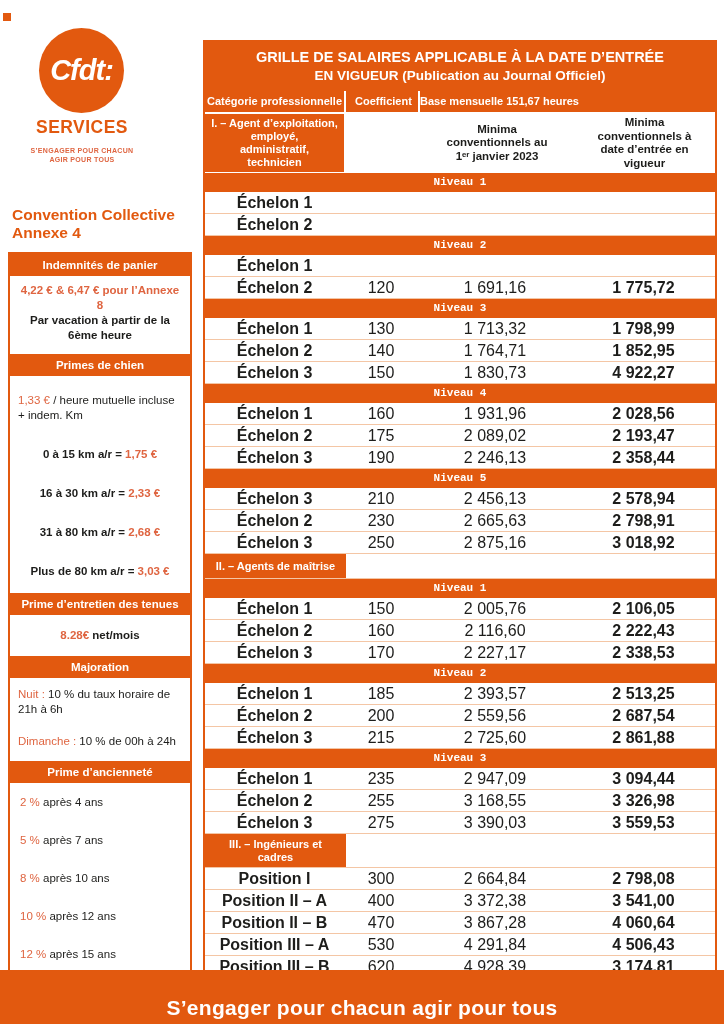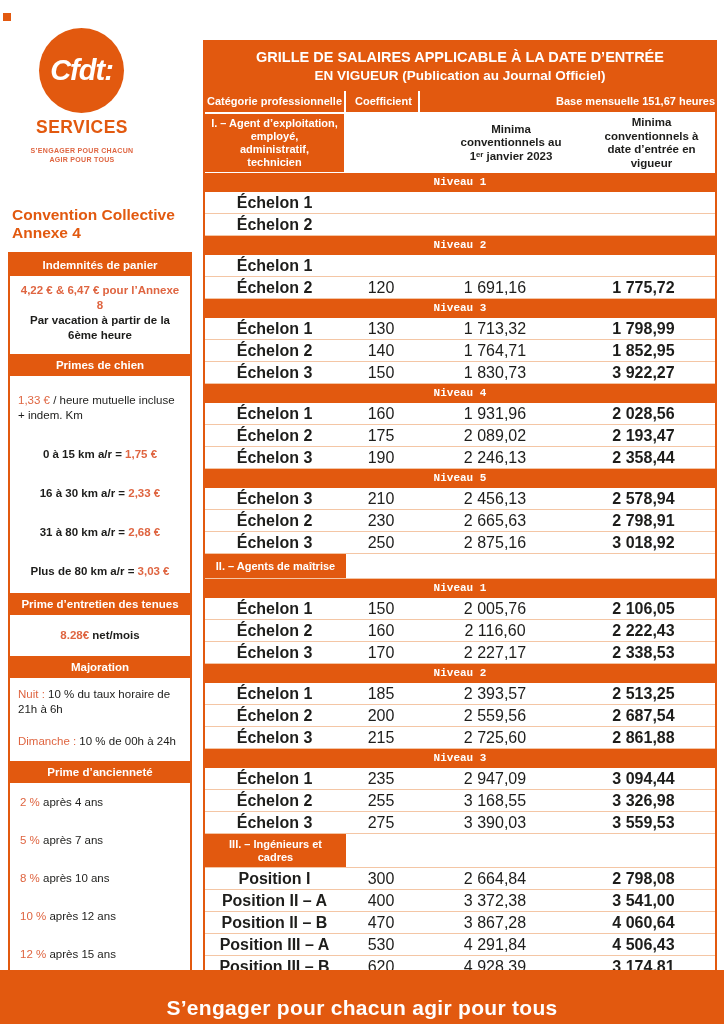--- a/index.html
+++ b/index.html
@@ -63,24 +63,24 @@
   .t-title{
     background:var(--orange);color:#fff;text-align:center;font-weight:bold;
     padding:6px 2px 6px;
   }
   .t-title .l1{font-size:14.5px;line-height:19px;}
   .t-title .l2{font-size:13.5px;line-height:18px;}
   .t-colhdr{display:flex;height:21px;background:#fff;margin-bottom:2px;}
   .ch{background:var(--orange);color:#fff;font-weight:bold;font-size:11px;line-height:21px;}
   .ch1{width:139px;text-align:center;margin-right:2px;}
   .ch2{width:72px;padding-left:9px;box-sizing:border-box;margin-right:2px;}
-  .ch3{flex:1;text-align:right;}
+  .ch3{flex:1;text-align:left;}
   .t-cat{display:flex;height:58px;background:#fff;margin-bottom:1px;}
   .cat-cell{
-    width:139px;margin-right:18px;background:var(--orange);color:#fff;font-weight:bold;
+    width:139px;margin-right:4px;background:var(--orange);color:#fff;font-weight:bold;
     font-size:11px;line-height:13px;text-align:center;white-space:pre-line;
     display:flex;align-items:center;justify-content:center;
   }
   .cat-c2{width:72px;}
   .cat-m1,.cat-m2{
     font-weight:bold;font-size:11.5px;line-height:13.5px;text-align:center;white-space:pre-line;
     display:flex;align-items:center;justify-content:center;color:var(--ink);
   }
   .cat-m1{width:154px;}
   .cat-m2{flex:1;}
@@ -222,21 +222,21 @@
       <div class="trow">
         <div class="c1">Échelon 2</div>
         <div class="c2">140</div>
         <div class="c3">1 764,71</div>
         <div class="c4">1 852,95</div>
       </div>
       <div class="trow">
         <div class="c1">Échelon 3</div>
         <div class="c2">150</div>
         <div class="c3">1 830,73</div>
-        <div class="c4">3 922,27</div>
+        <div class="c4">4 922,27</div>
       </div>
       <div class="niveau">Niveau 4</div>
       <div class="trow">
         <div class="c1">Échelon 1</div>
         <div class="c2">160</div>
         <div class="c3">1 931,96</div>
         <div class="c4">2 028,56</div>
       </div>
       <div class="trow">
         <div class="c1">Échelon 2</div>

